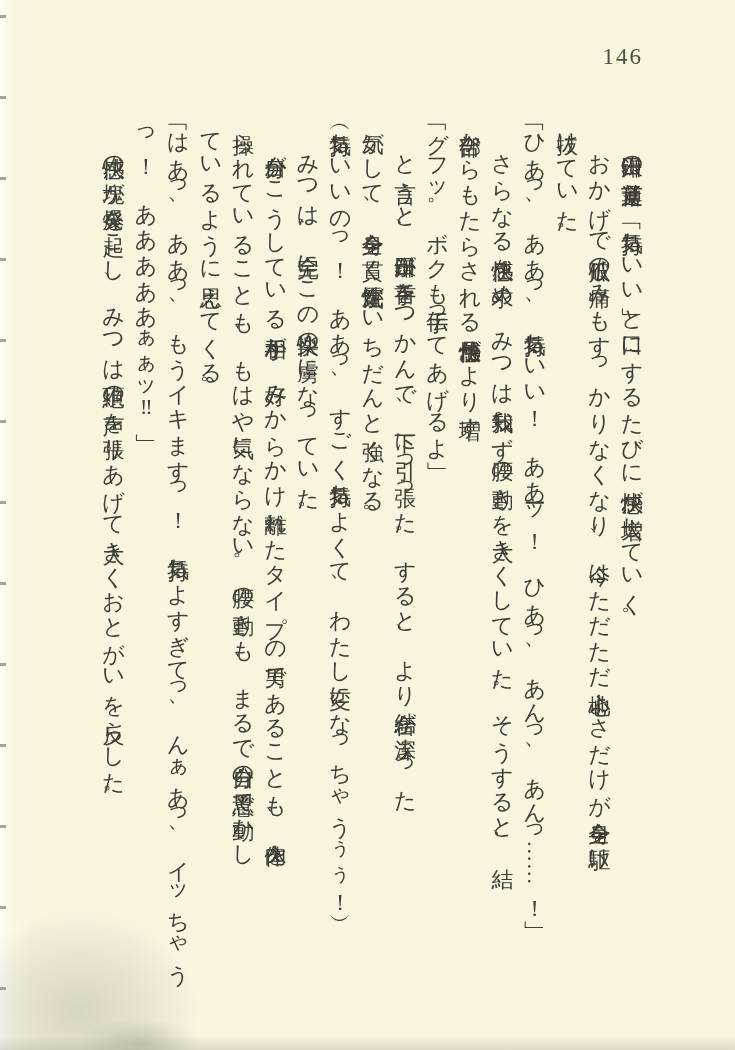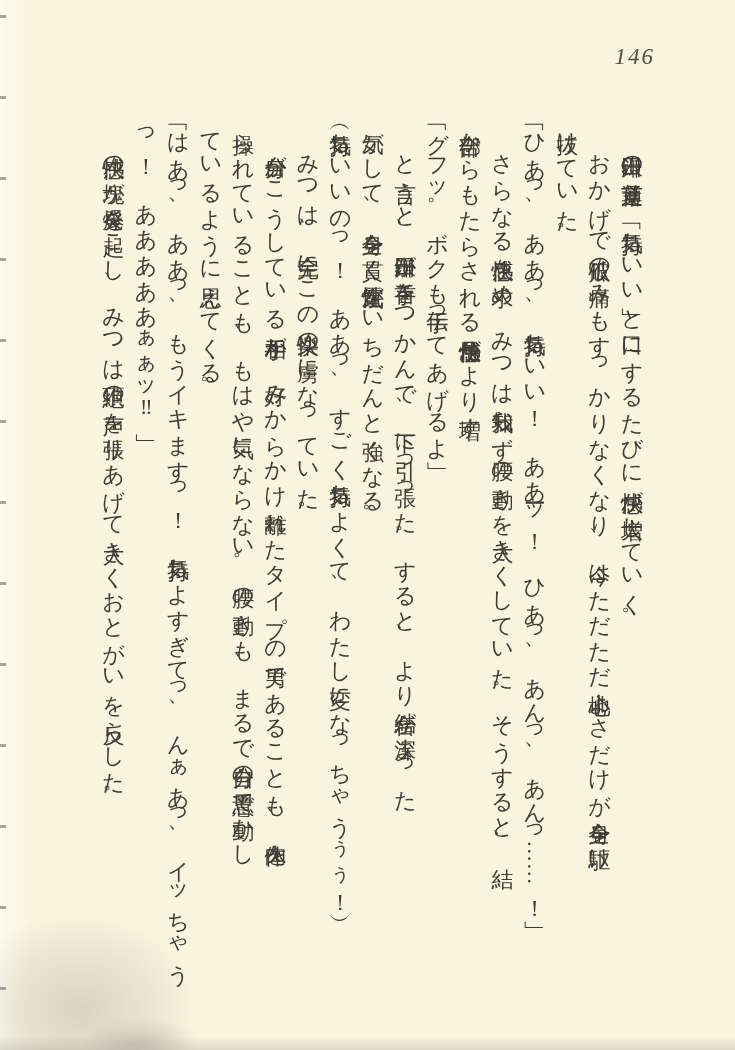--- a/index.html
+++ b/index.html
@@ -51,23 +51,22 @@
     background: repeating-linear-gradient(
       to bottom,
       rgba(95,95,88,0.55) 0px, rgba(95,95,88,0.55) 3px,
       rgba(95,95,88,0) 3px, rgba(95,95,88,0) 81px
     );
     pointer-events: none;
   }
   .page-number {
     position: absolute;
     top: 44px;
-    right: 80px;
+    right: 92px;
     font-size: 23px;
-    font-style: italic;
     letter-spacing: 2px;
     color: #504f45;
   }
   .text-block {
     position: absolute;
     top: 117px;
     right: 87px;
     height: 882px;
     writing-mode: vertical-rl;
     text-orientation: mixed;

